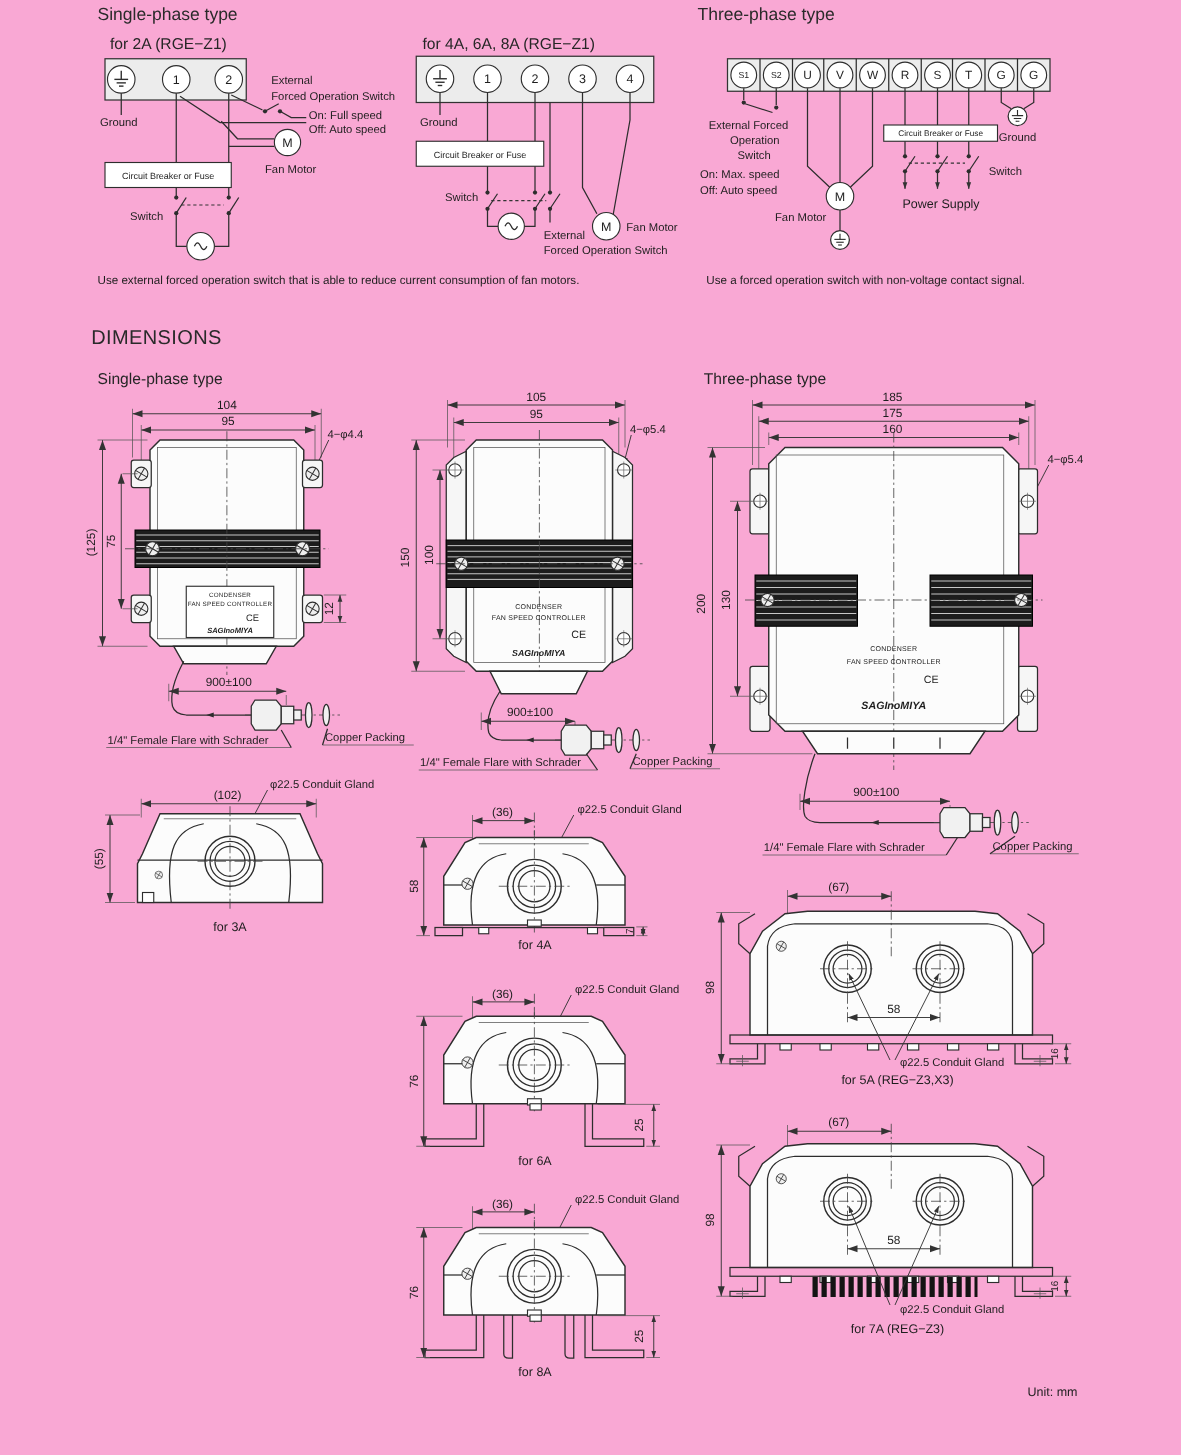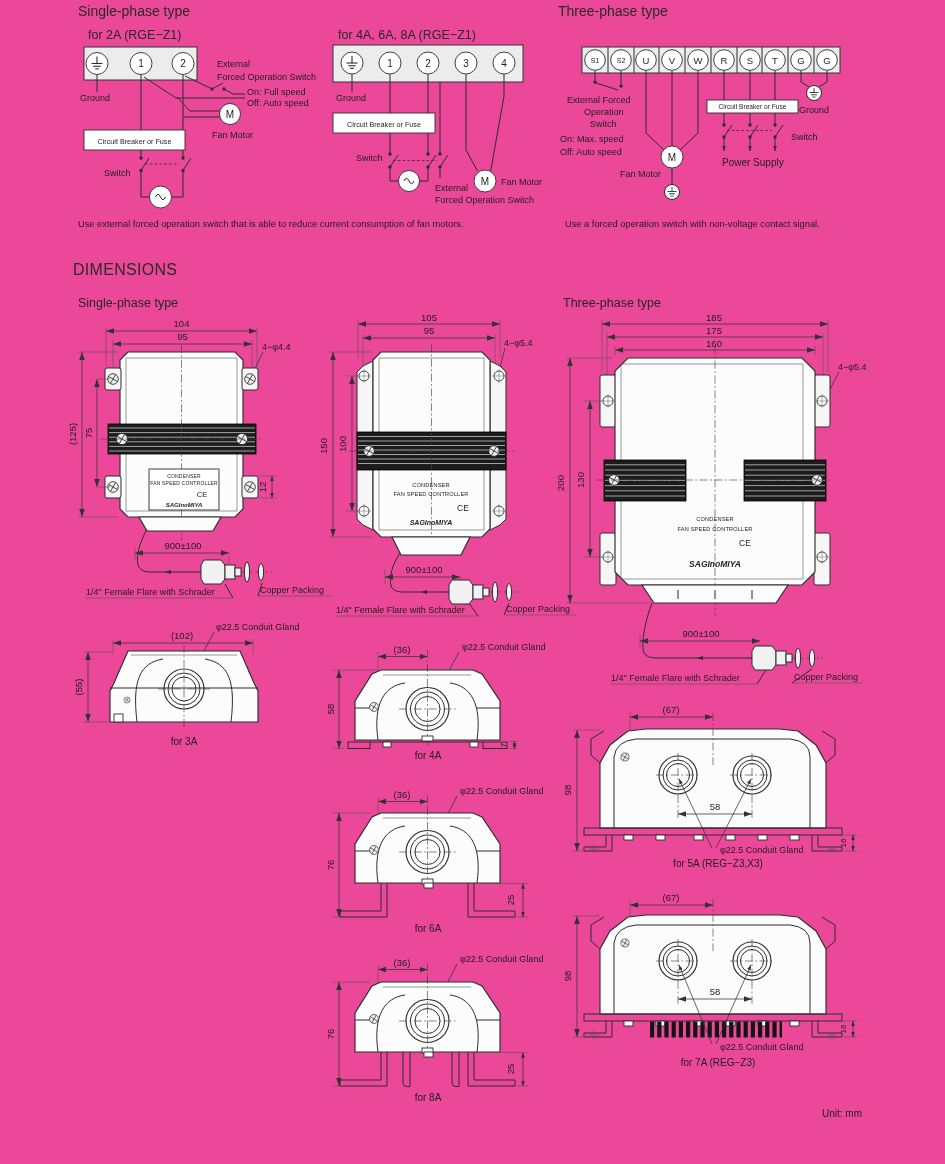--- a/index.html
+++ b/index.html
@@ -1,16 +1,16 @@
 <!DOCTYPE html>
 <html><head>
 <meta charset="utf-8">
 <style>
   html,body{margin:0;padding:0;background:#fff}
-  .page{position:relative;width:945px;height:1164px;background:#ec4899;font-family:"Liberation Sans",sans-serif;overflow:hidden}
+  .page{position:relative;width:945px;height:1164px;background:#f9a8d4;font-family:"Liberation Sans",sans-serif;overflow:hidden}
   svg{position:absolute;left:0;top:0}
   svg text{fill:#1e1e1e}
   .h1{font-size:14px;fill:#2a2a2a}
   .h2{font-size:12.5px;fill:#262626}
   .big{font-size:16px;fill:#2a2a2a;letter-spacing:.3px}
   .t9{font-size:9px}
   .t95{font-size:9.5px}
   .t10{font-size:10px}
   .t8{font-size:8px}
   .t7{font-size:7.2px}

